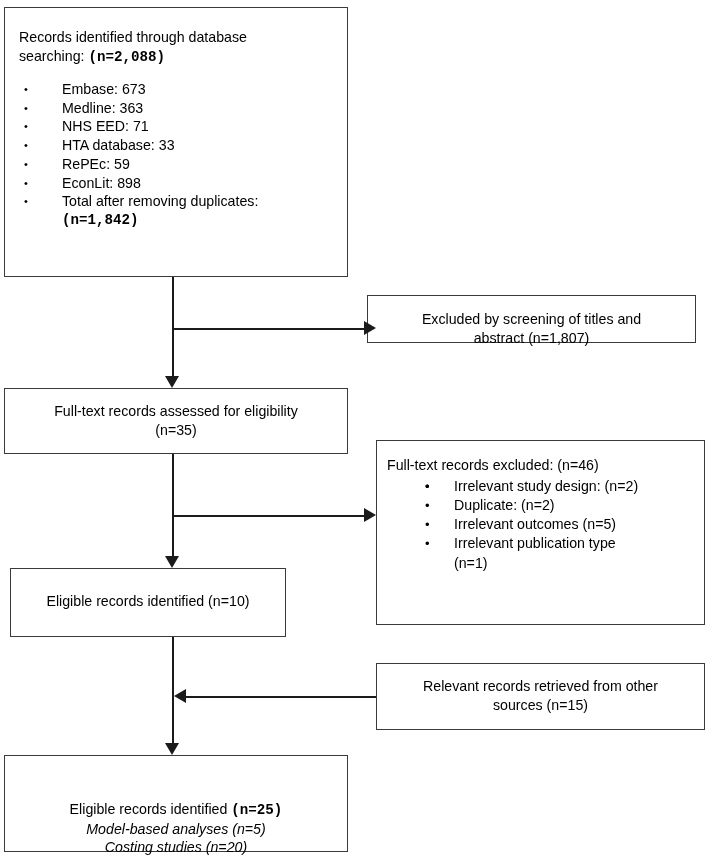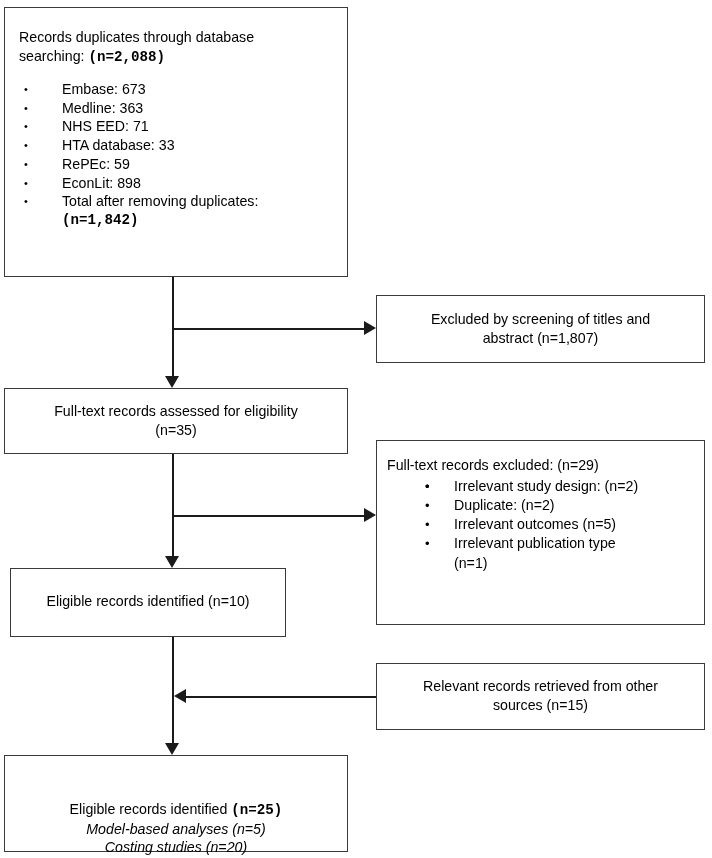--- a/index.html
+++ b/index.html
@@ -97,21 +97,21 @@
     border-right: 12px solid #1b1b1b;
   }
 </style>
 </head>
 <body>
 
 <div id="diagram">
 
   <div class="box" id="box1" style="left:4px; top:7px; width:344px; height:270px;">
     <div class="box-inner left" style="top:20px; left:14px; right:10px;">
-      <div>Records duplicates through database</div>
+      <div>Records identified through database</div>
       <div>
         <span>searching: </span><span class="bold">(n=2,088)</span>
       </div>
       <ul class="blist" style="margin-top:14px;">
         <li>
           <span class="bullet">•</span>
           <span class="btext">Embase: 673</span>
         </li>
         <li>
           <span class="bullet">•</span>
@@ -135,37 +135,37 @@
         </li>
         <li>
           <span class="bullet">•</span>
           <span class="btext">Total after removing duplicates:</span>
           <span class="btext bold">(n=1,842)</span>
         </li>
       </ul>
     </div>
   </div>
 
-  <div class="box" id="rbox1" style="left:376px; top:295px; width:329px; height:68px;">
+  <div class="box" id="rbox1" style="left:367px; top:295px; width:329px; height:48px;">
     <div class="box-inner center" style="top:14px; left:10px; right:10px;">
       <div>Excluded by screening of titles and</div>
       <div>abstract (n=1,807)</div>
     </div>
   </div>
 
   <div class="box" id="box2" style="left:4px; top:388px; width:344px; height:66px;">
     <div class="box-inner center" style="top:13px; left:8px; right:8px;">
       <div>Full-text records assessed for eligibility</div>
       <div>(n=35)</div>
     </div>
   </div>
 
   <div class="box" id="rbox2" style="left:376px; top:440px; width:329px; height:185px;">
     <div class="box-inner left" style="top:15px; left:10px; right:8px;">
-      <div>Full-text records excluded: (n=29)</div>
+      <div>Full-text records excluded: (n=46)</div>
       <ul class="blist" style="margin-top:2px;">
         <li>
           <span class="bullet">•</span>
         </li>
         <li>
           <span class="bullet">•</span>
           <span class="btext">Irrelevant study design: (n=2)</span>
         </li>
         <li>
           <span class="bullet">•</span>

